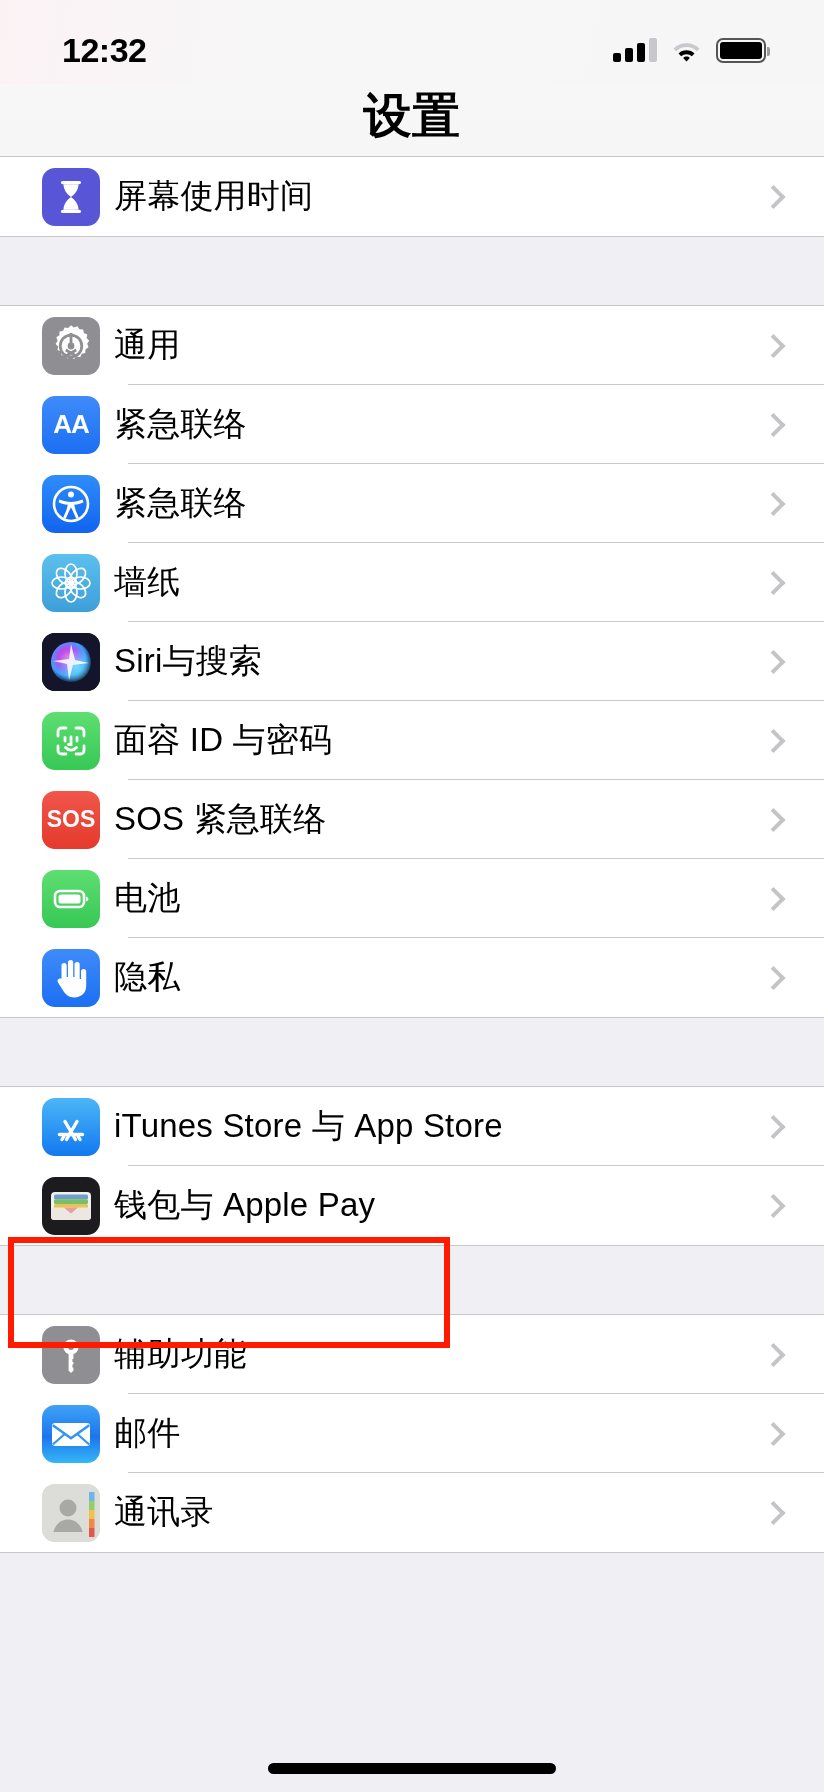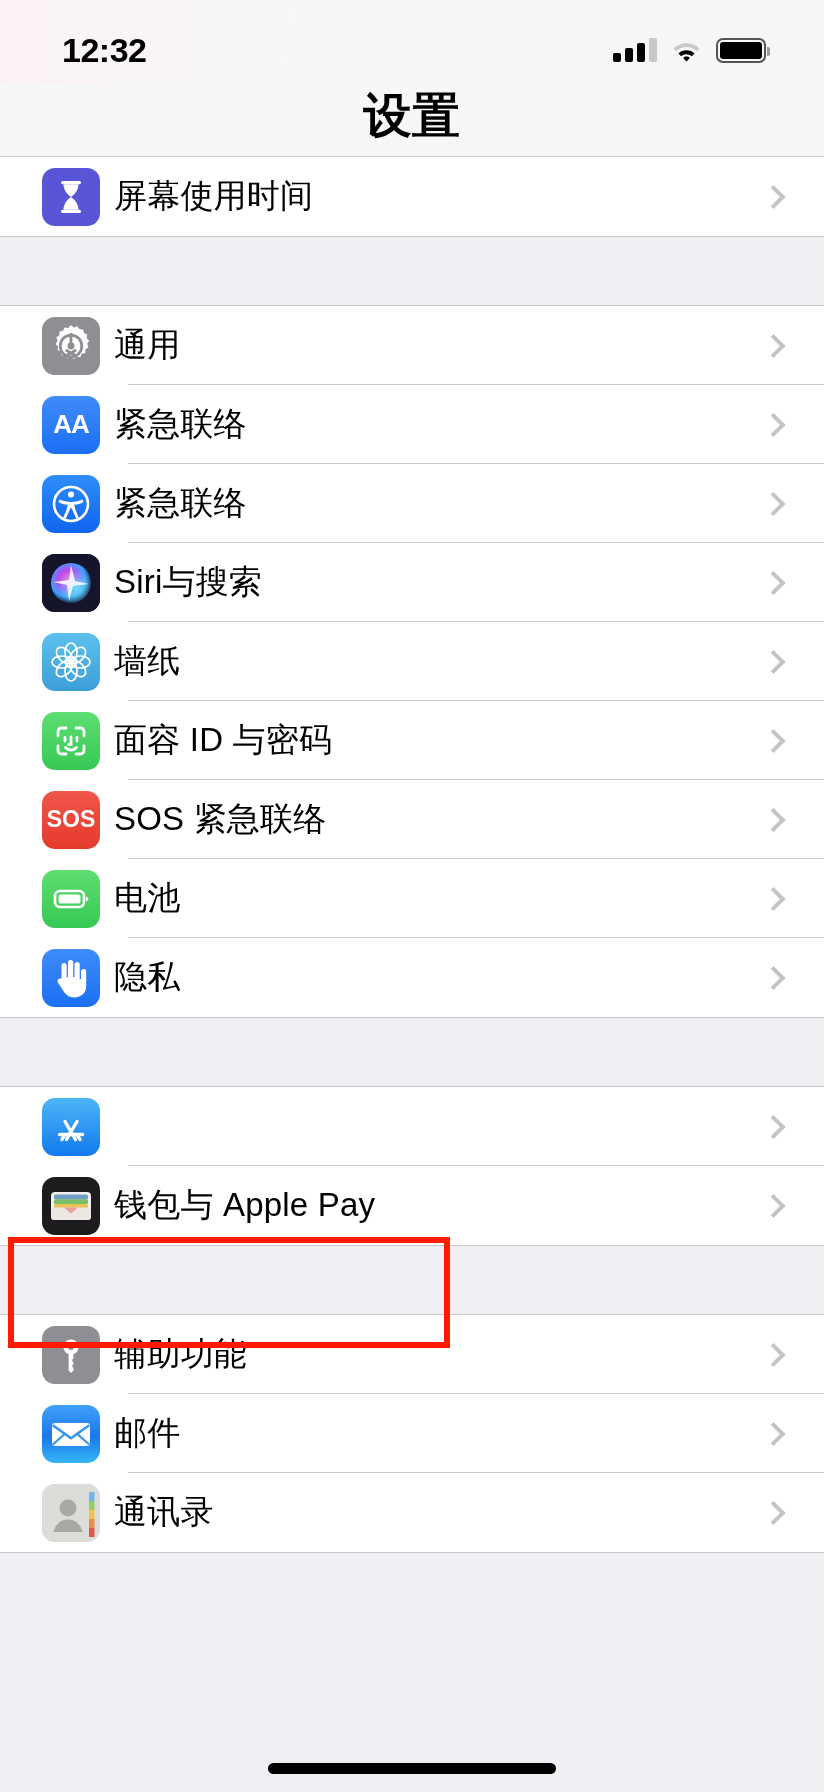--- a/index.html
+++ b/index.html
@@ -187,20 +187,41 @@
                   <circle cx="29" cy="19.5" r="3"></circle>
                   <path d="M17.5 24.5c3.7 1.6 7.6 2.4 11.5 2.4s7.8-.8 11.5-2.4l1 2.7c-3 1.3-6.1 2.2-9.3 2.5l1.4 5.5 3.2 7.4-2.6 1.1-3.1-7.1-2.1-4.3-2.1 4.3-3.1 7.1-2.6-1.1 3.2-7.4 1.4-5.5c-3.2-.3-6.3-1.2-9.3-2.5z"></path>
                 </g>
               </svg>
             </div>
             <div class="label">紧急联络</div>
             <div class="chev"></div>
             <div class="sep"></div>
           </div>
           <div class="row">
+            <div class="icon" style="background: linear-gradient(rgb(92, 192, 238) 0%, rgb(61, 159, 216) 100%);">
+              <svg class="ic-svg" viewBox="0 0 58 58">
+                <g fill="none" stroke="#fff" stroke-width="1.7">
+                  <ellipse cx="29" cy="19.5" rx="6" ry="9.5" transform="rotate(0 29 29)"></ellipse>
+                  <ellipse cx="29" cy="19.5" rx="6" ry="9.5" transform="rotate(45 29 29)"></ellipse>
+                  <ellipse cx="29" cy="19.5" rx="6" ry="9.5" transform="rotate(90 29 29)"></ellipse>
+                  <ellipse cx="29" cy="19.5" rx="6" ry="9.5" transform="rotate(135 29 29)"></ellipse>
+                  <ellipse cx="29" cy="19.5" rx="6" ry="9.5" transform="rotate(180 29 29)"></ellipse>
+                  <ellipse cx="29" cy="19.5" rx="6" ry="9.5" transform="rotate(225 29 29)"></ellipse>
+                  <ellipse cx="29" cy="19.5" rx="6" ry="9.5" transform="rotate(270 29 29)"></ellipse>
+                  <ellipse cx="29" cy="19.5" rx="6" ry="9.5" transform="rotate(315 29 29)"></ellipse>
+                  <circle cx="29" cy="29" r="5.6"></circle>
+                  <circle cx="29" cy="29" r="2.2"></circle>
+                </g>
+              </svg>
+            </div>
+            <div class="label">墙纸</div>
+            <div class="chev"></div>
+            <div class="sep"></div>
+          </div>
+          <div class="row">
             <div class="icon" style="background: rgb(28, 28, 43);">
               <svg class="ic-svg" viewBox="0 0 58 58">
                 <defs>
                   <radialGradient id="sg" cx="42%" cy="40%" r="62%">
                     <stop offset="0%" stop-color="#ff5fd0"></stop>
                     <stop offset="38%" stop-color="#b24cf0"></stop>
                     <stop offset="70%" stop-color="#3fa0ff"></stop>
                     <stop offset="100%" stop-color="#0b1030"></stop>
                   </radialGradient>
                   <radialGradient id="sg2" cx="62%" cy="62%" r="45%">
@@ -212,41 +233,20 @@
                 <circle cx="29" cy="29" r="20" fill="url(#sg)"></circle>
                 <circle cx="29" cy="29" r="20" fill="url(#sg2)"></circle>
                 <path d="M29 11 L33 27 L47 30 L31 32 L27 47 L25 31 L11 28 L27 26 Z" fill="#fff" opacity=".85"></path>
               </svg>
             </div>
             <div class="label">Siri与搜索</div>
             <div class="chev"></div>
             <div class="sep"></div>
           </div>
           <div class="row">
-            <div class="icon" style="background: linear-gradient(rgb(92, 192, 238) 0%, rgb(61, 159, 216) 100%);">
-              <svg class="ic-svg" viewBox="0 0 58 58">
-                <g fill="none" stroke="#fff" stroke-width="1.7">
-                  <ellipse cx="29" cy="19.5" rx="6" ry="9.5" transform="rotate(0 29 29)"></ellipse>
-                  <ellipse cx="29" cy="19.5" rx="6" ry="9.5" transform="rotate(45 29 29)"></ellipse>
-                  <ellipse cx="29" cy="19.5" rx="6" ry="9.5" transform="rotate(90 29 29)"></ellipse>
-                  <ellipse cx="29" cy="19.5" rx="6" ry="9.5" transform="rotate(135 29 29)"></ellipse>
-                  <ellipse cx="29" cy="19.5" rx="6" ry="9.5" transform="rotate(180 29 29)"></ellipse>
-                  <ellipse cx="29" cy="19.5" rx="6" ry="9.5" transform="rotate(225 29 29)"></ellipse>
-                  <ellipse cx="29" cy="19.5" rx="6" ry="9.5" transform="rotate(270 29 29)"></ellipse>
-                  <ellipse cx="29" cy="19.5" rx="6" ry="9.5" transform="rotate(315 29 29)"></ellipse>
-                  <circle cx="29" cy="29" r="5.6"></circle>
-                  <circle cx="29" cy="29" r="2.2"></circle>
-                </g>
-              </svg>
-            </div>
-            <div class="label">墙纸</div>
-            <div class="chev"></div>
-            <div class="sep"></div>
-          </div>
-          <div class="row">
             <div class="icon" style="background: linear-gradient(rgb(94, 222, 114) 0%, rgb(55, 200, 85) 100%);">
               <svg class="ic-svg" viewBox="0 0 58 58">
                 <g fill="none" stroke="#fff" stroke-width="2.8" stroke-linecap="round">
                   <path d="M16 24v-4.5a3.5 3.5 0 013.5-3.5H24"></path>
                   <path d="M42 24v-4.5a3.5 3.5 0 00-3.5-3.5H34"></path>
                   <path d="M16 34v4.5a3.5 3.5 0 003.5 3.5H24"></path>
                   <path d="M42 34v4.5a3.5 3.5 0 01-3.5 3.5H34"></path>
                   <path d="M23 25.5v3.5M35 25.5v3.5M29 25v7.5h-2.5"></path>
                   <path d="M23.5 35.5c1.6 1.8 3.4 2.6 5.5 2.6s3.9-.8 5.5-2.6"></path>
                 </g>
@@ -295,20 +295,21 @@
               <svg class="ic-svg" viewBox="0 0 58 58">
                 <g stroke="#fff" stroke-width="3.4" stroke-linecap="round" fill="none">
                   <path d="M17.5 36.5h23"></path>
                   <path d="M24.5 41.5l10.5-18"></path>
                   <path d="M33.5 41.5L23 23.5"></path>
                   <path d="M20 41.5l1.8-3"></path>
                   <path d="M38 41.5l-1.8-3"></path>
                 </g>
               </svg>
             </div>
+            <div class="label">iTunes Store 与 App Store</div>
             <div class="chev"></div>
             <div class="sep"></div>
           </div>
           <div class="row">
             <div class="icon" style="background: rgb(28, 28, 30);">
               <svg class="ic-svg" viewBox="0 0 58 58">
                 <rect x="9" y="15" width="40" height="28" rx="4" fill="#f2f0ec"></rect>
                 <rect x="12" y="17.5" width="34" height="5" rx="1.6" fill="#6f9fc4"></rect>
                 <rect x="12" y="22.2" width="34" height="5" rx="1.6" fill="#79bf6a"></rect>
                 <rect x="12" y="26.9" width="34" height="5" rx="1.6" fill="#e8c457"></rect>

